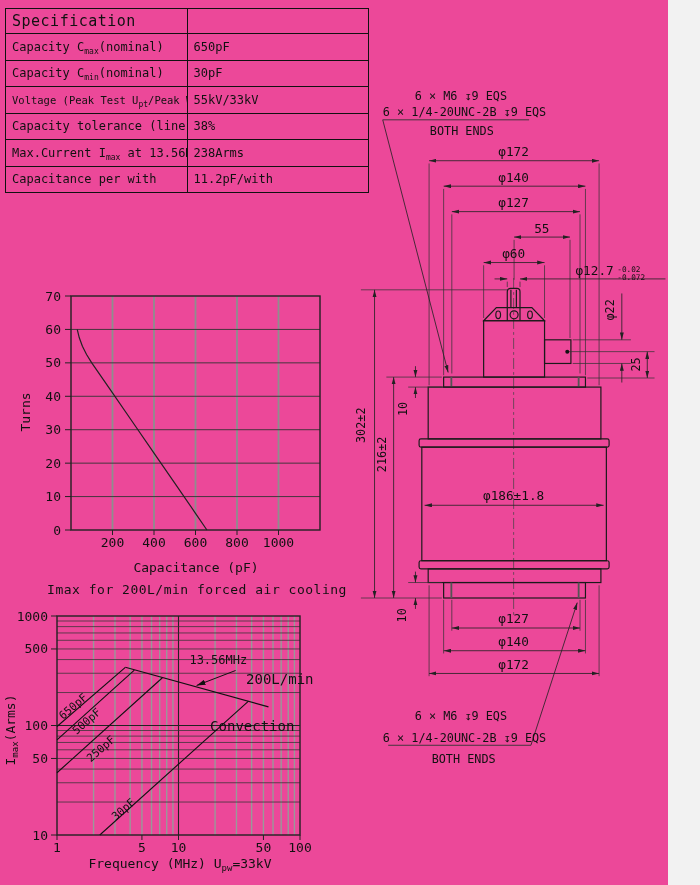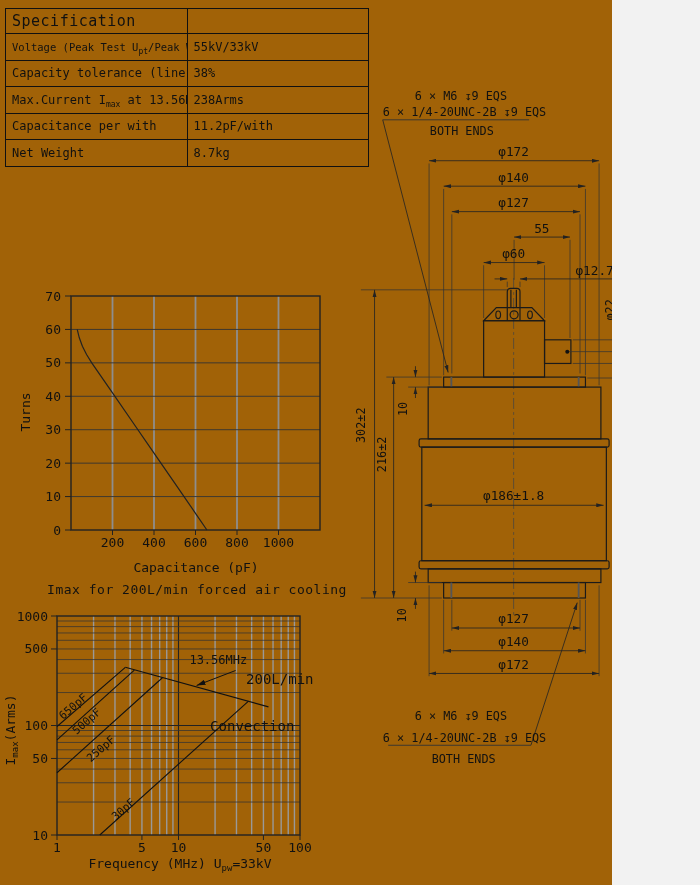--- a/index.html
+++ b/index.html
@@ -1,16 +1,16 @@
 <!DOCTYPE html>
 <html><head>
 <meta charset="utf-8">
 <style>
   html,body{margin:0;padding:0;background:#f2f2f2;}
-  #canvas{position:relative;width:612px;height:885px;background:#a16207;overflow:hidden;
+  #canvas{position:relative;width:668px;height:885px;background:#ec4899;overflow:hidden;
           font-family:"DejaVu Sans Mono","DejaVu Sans",monospace;color:#111;}
   
   #spec-table{position:absolute;left:5px;top:8px;width:364px;border-collapse:collapse;table-layout:fixed;}
   #spec-table th,#spec-table td{border:1.6px solid #111;padding:1px 6px;vertical-align:middle;
           font-weight:normal;text-align:left;overflow:hidden;white-space:nowrap;}
   #spec-table thead tr{height:25px;}
   #spec-table tbody tr{height:26.5px;}
   #spec-table th.hdr{font-size:15px;letter-spacing:0.5px;}
   #spec-table td.lbl{font-size:12px;}
   #spec-table td.val{font-size:12px;width:94px;}
@@ -35,38 +35,42 @@
 
   <table id="spec-table">
     <thead>
       <tr>
         <th class="hdr">Specification</th>
         <th></th>
       </tr>
     </thead>
     <tbody id="spec-rows">
         <tr>
+          <td class="lbl">Capacity C<sub>max</sub>(nominal)</td>
+          <td class="val">650pF</td>
+        </tr>
+        <tr>
+          <td class="lbl">Capacity C<sub>min</sub>(nominal)</td>
+          <td class="val">30pF</td>
+        </tr>
+        <tr>
           <td class="lbl" style="font-size: 10.5px;">Voltage (Peak Test U<sub>pt</sub>/Peak Working U)</td>
           <td class="val">55kV/33kV</td>
         </tr>
         <tr>
           <td class="lbl">Capacity tolerance (liner Range)</td>
           <td class="val">38%</td>
         </tr>
         <tr>
           <td class="lbl nbb">Max.Current I<sub>max</sub> at 13.56MHz with</td>
           <td class="val">238Arms</td>
         </tr>
         <tr>
           <td class="lbl">Capacitance per with</td>
           <td class="val">11.2pF/with</td>
-        </tr>
-        <tr>
-          <td class="lbl">Net Weight</td>
-          <td class="val">8.7kg</td>
         </tr>
       </tbody>
   </table>
 
   <svg id="turns-chart" style="left:0;top:278px" width="348" height="302" viewBox="0 0 348 302">
     <g id="tc-grid">
         <line x1="112.5" y1="18" x2="112.5" y2="252" stroke="#8e8e8e" stroke-width="1.8"></line>
         <line x1="154" y1="18" x2="154" y2="252" stroke="#8e8e8e" stroke-width="1.8"></line>
         <line x1="195.5" y1="18" x2="195.5" y2="252" stroke="#8e8e8e" stroke-width="1.8"></line>
         <line x1="237" y1="18" x2="237" y2="252" stroke="#8e8e8e" stroke-width="1.8"></line>

